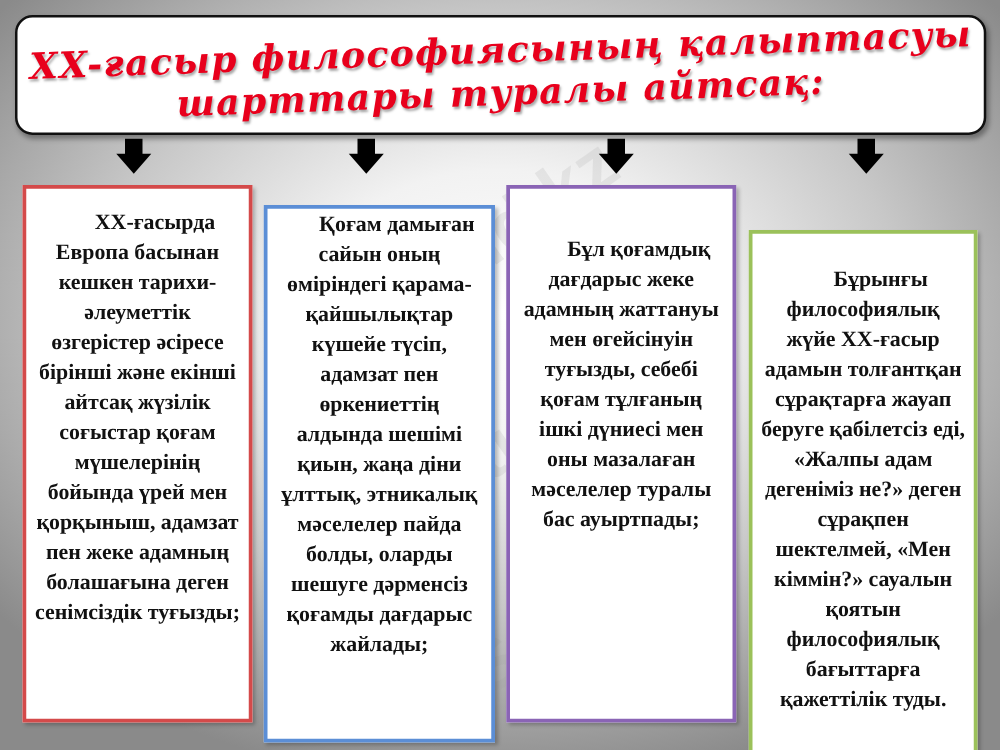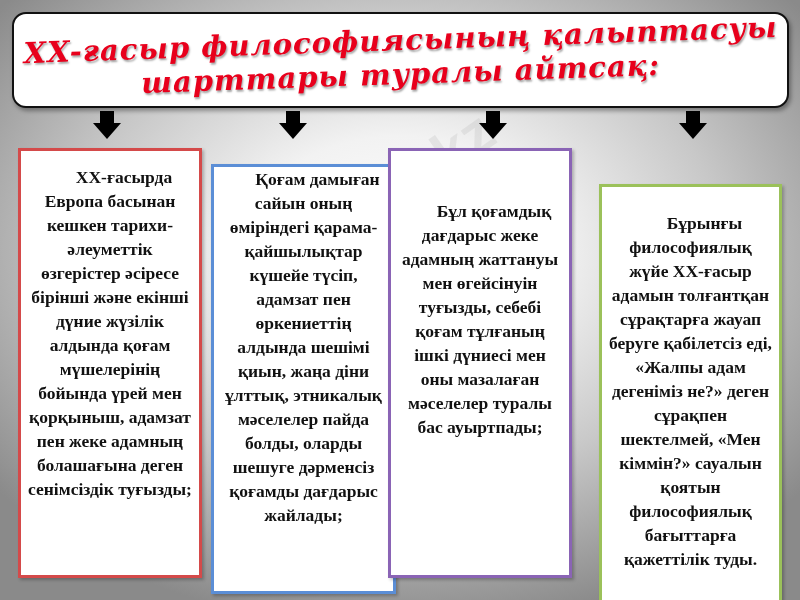--- a/index.html
+++ b/index.html
@@ -30,21 +30,21 @@
     position:absolute; top:148px; height:430px; background:#fff;
     box-sizing:border-box; border:3px solid; padding:14px 6px 0 6px;
     text-align:center; box-shadow: 2px 2px 3px rgba(0,0,0,0.25);
   }
   .card p {
     margin:0; font-family:"Liberation Serif", serif; font-weight:bold;
     font-size:17.5px; line-height:24px; color:#111;
   }
   .c1 { left:18px; width:184px; border-color:#d44a4a; }
   .c2 { left:211px; width:185px; border-color:#5b8ed6; padding-top:0;margin-top:16px; }
-  .c3 { left:388px; width:184px; border-color:#8a64b5; padding-top:48px; }
+  .c3 { left:405px; width:184px; border-color:#8a64b5; padding-top:36px; }
   .c4 { left:599px; width:183px; border-color:#9bc15a; padding-top:24px;margin-top:36px; }
   .c1 p { padding-top:0; }
   .indent { display:inline-block; width:28px; }
   .watermark {
     position:absolute; color:rgba(160,160,160,0.18); font-family:"Liberation Sans", sans-serif;
     font-weight:bold; font-size:58px; transform:rotate(-35deg); pointer-events:none; white-space:nowrap;
   }
 </style>
 </head>
 <body>
@@ -69,21 +69,21 @@
 <div class="arrow" style="left:479px;">
     <div class="shaft"></div>
     <div class="head"></div>
   </div>
 <div class="arrow" style="left:679px;">
     <div class="shaft"></div>
     <div class="head"></div>
   </div>
 
 <div class="card c1">
-  <p><span class="indent"></span><span>XX-ғасырда Европа басынан кешкен тарихи-әлеуметтік өзгерістер әсіресе бірінші және екінші дүние жүзілік алдында қоғам мүшелерінің бойында үрей мен қорқыныш, адамзат пен жеке адамның болашағына деген сенімсіздік туғызды;</span></p>
+  <p><span class="indent"></span><span>XX-ғасырда Европа басынан кешкен тарихи-әлеуметтік өзгерістер әсіресе бірінші және екінші айтсақ жүзілік соғыстар қоғам мүшелерінің бойында үрей мен қорқыныш, адамзат пен жеке адамның болашағына деген сенімсіздік туғызды;</span></p>
 </div>
 <div class="card c2">
   <p><span class="indent"></span><span>Қоғам дамыған сайын оның өміріндегі қарама-қайшылықтар күшейе түсіп, адамзат пен өркениеттің алдында шешімі қиын, жаңа діни ұлттық, этникалық мәселелер пайда болды, оларды шешуге дәрменсіз қоғамды дағдарыс жайлады;</span></p>
 </div>
 <div class="card c3">
   <p><span class="indent"></span><span>Бұл қоғамдық дағдарыс жеке адамның жаттануы мен өгейсінуін туғызды, себебі қоғам тұлғаның ішкі дүниесі мен оны мазалаған мәселелер туралы бас ауыртпады;</span></p>
 </div>
 <div class="card c4">
   <p><span class="indent"></span><span>Бұрынғы философиялық жүйе XX-ғасыр адамын толғантқан сұрақтарға жауап беруге қабілетсіз еді, «Жалпы адам дегеніміз не?» деген сұрақпен шектелмей, «Мен кіммін?» сауалын қоятын философиялық бағыттарға қажеттілік туды.</span></p>
 </div>

